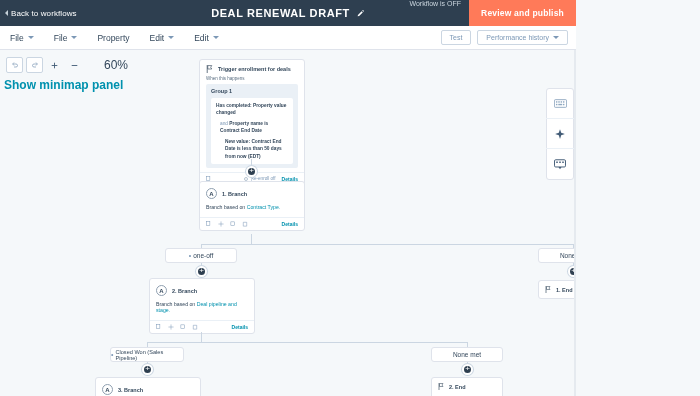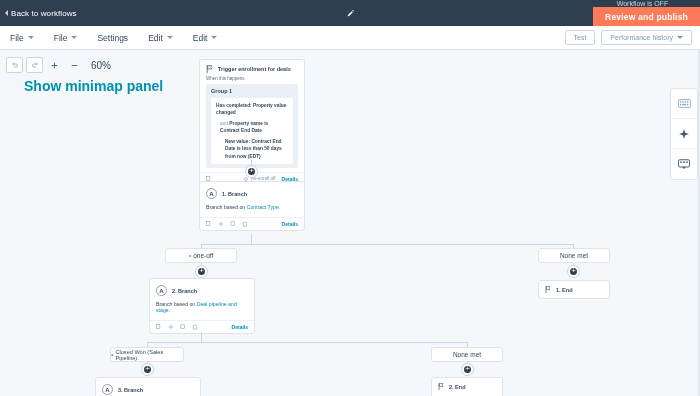--- a/index.html
+++ b/index.html
@@ -2,21 +2,21 @@
 <html><head>
 <meta charset="utf-8">
 <style>
   * { box-sizing: border-box; margin: 0; padding: 0; }
   html, body {
     width: 700px; height: 396px;
     font-family: "Liberation Sans", sans-serif;
     background: #f5f8fa;
     overflow: hidden;
   }
-  #app { position: relative; width: 700px; height: 396px; }
+  #app { position: relative; width: 576px; height: 396px; }
 
   
   .topbar {
     height: 26px; background: #2e3f50; color: #fff;
     display: flex; align-items: center; position: relative;
   }
   .back-link {
     display: flex; align-items: center; gap: 3px;
     font-size: 8px; color: #ffffff; padding-left: 5px; cursor: pointer;
     letter-spacing: .1px;
@@ -28,21 +28,21 @@
   .wf-title {
     position: absolute; left: 0; right: 0; top: 0; height: 26px;
     display: flex; align-items: center; justify-content: center; gap: 6px;
     pointer-events: none;
   }
   .wf-title .t {
     font-size: 11px; font-weight: bold; letter-spacing: .6px; color: #fff;
   }
   .pencil { pointer-events: auto; cursor: pointer; display: block; }
   .topright {
-    margin-left: auto; display: flex; align-items: center; height: 26px; flex-direction: column;
+    margin-left: auto; display: flex; align-items: flex-start; height: 26px;
   }
   .wf-status { font-size: 7px; color: #cbd6df; padding-right: 8px; }
   .publish-btn {
     background: #ff7a59; color: #fff; font-size: 8.5px; font-weight: bold;
     height: 26px; display: flex; align-items: center; padding: 0 12px;
     cursor: pointer; letter-spacing: .2px;
   }
 
   
   .menubar {
@@ -68,24 +68,24 @@
   .zoombar {
     position: absolute; left: 6px; top: 57px;
     display: flex; align-items: center; gap: 3px;
   }
   .zbtn {
     width: 17px; height: 16px; border: 1px solid #cbd6e2; background: #fff;
     border-radius: 2px; display: flex; align-items: center; justify-content: center;
     color: #7c98b6; font-size: 9px; cursor: pointer;
   }
   .zbtn.flat { border: none; background: transparent; }
-  .zoom-pct { font-size: 10px; color: #33475b; margin-left: 5px; text-align: right; }
+  .zoom-pct { font-size: 12px; color: #33475b; margin-left: 18px; text-align: right; }
   .minimap-link {
-    position: absolute; left: 24px; top: 78px;
-    font-size: 14px; font-weight: bold; color: #0091ae; cursor: pointer;
+    position: absolute; left: 4px; top: 78px;
+    font-size: 12px; font-weight: bold; color: #0091ae; cursor: pointer;
   }
 
   
   .canvas { position: absolute; inset: 50px 0 0 0; overflow: hidden; }
   .node {
     position: absolute; background: #fff; border: 1px solid #dfe3eb;
     border-radius: 3px;
   }
   .pill {
     position: absolute; background: #fff; border: 1px solid #dfe3eb;
@@ -171,20 +171,21 @@
 
 <div id="app">
 
   <div class="topbar">
     <div class="back-link">
       <span class="chev-left"></span>
       <span>Back to workflows</span>
     </div>
 
     <div class="wf-title">
+      <span class="t">DEAL RENEWAL DRAFT</span>
       <svg class="pencil" width="9" height="9" viewBox="0 0 16 16">
         <path d="M12.3 1.7l2 2L13 5 11 3l1.3-1.3zM10 4l2 2-6.5 6.5-2.6.6.6-2.6L10 4z" fill="#ffffff"></path>
       </svg>
     </div>
 
     <div class="topright">
       <span class="wf-status">Workflow is OFF</span>
       <div class="publish-btn">Review and publish</div>
     </div>
   </div>
@@ -192,21 +193,21 @@
   <div class="menubar">
     <div class="menu-item">
       <span>File</span>
       <span class="caret"></span>
     </div>
     <div class="menu-item">
       <span>File</span>
       <span class="caret"></span>
     </div>
     <div class="menu-item">
-      <span>Settings</span>
+      <span>Property</span>
     </div>
     <div class="menu-item">
       <span>Edit</span>
       <span class="caret"></span>
     </div>
     <div class="menu-item">
       <span>Edit</span>
       <span class="caret"></span>
     </div>
 

